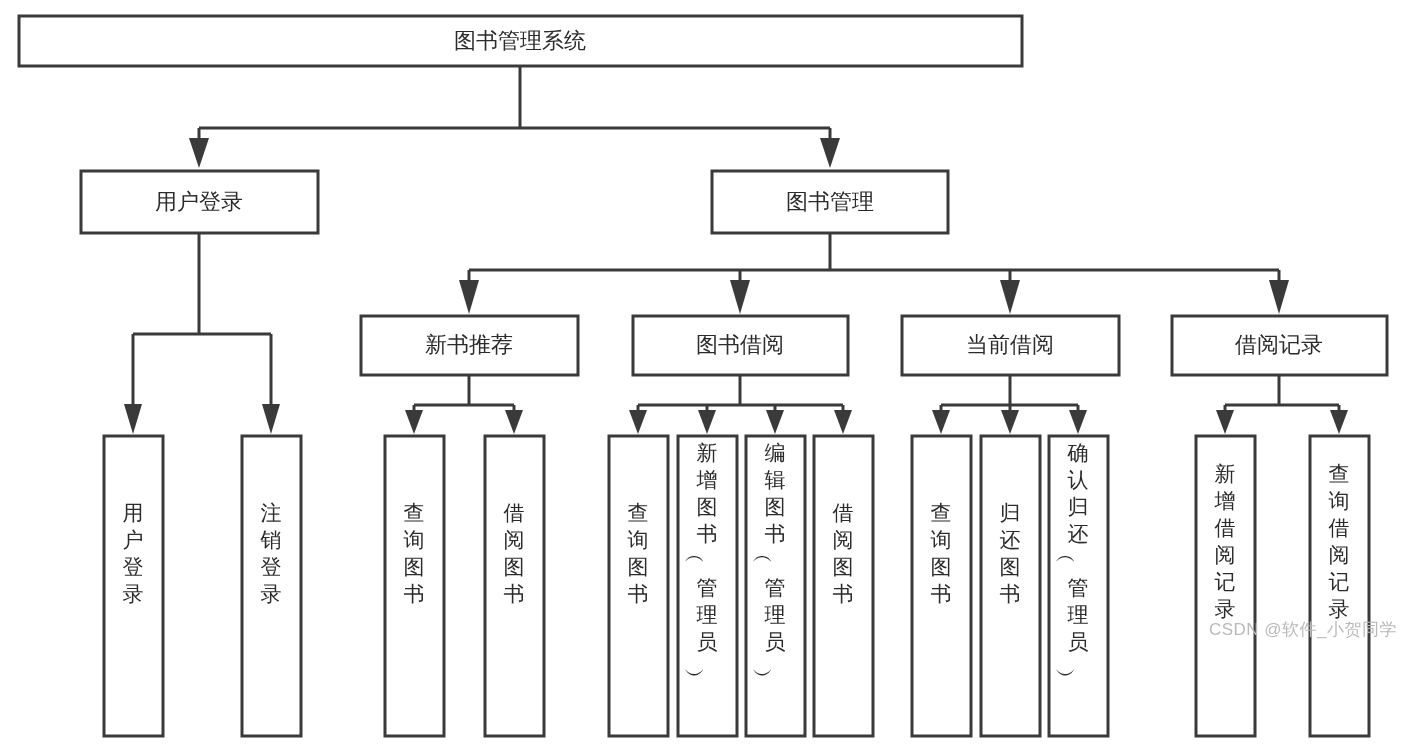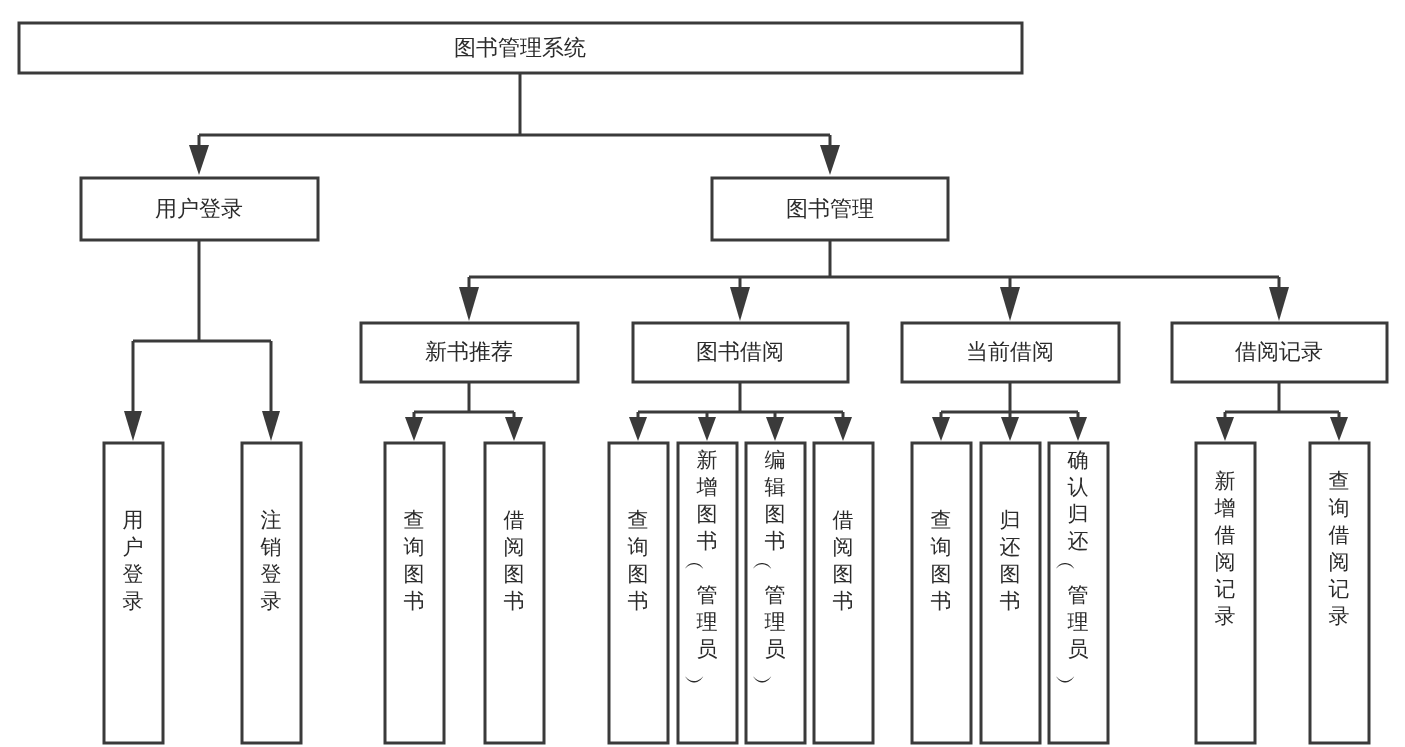--- a/index.html
+++ b/index.html
@@ -11,21 +11,21 @@
   body {
     width: 1405px;
     height: 747px;
     font-family: "Liberation Sans", "DejaVu Sans", sans-serif;
     overflow: hidden;
     position: relative;
   }
   #diagram-root {
     position: absolute;
     left: 0;
-    top: 7px;
+    top: 0;
     width: 1405px;
     height: 647px;
   }
   svg.flow {
     display: block;
     width: 1405px;
     height: 747px;
   }
   .nodebox {
     fill: #ffffff;
@@ -227,13 +227,14 @@
       <rect class="nodebox" x="1196" y="436" width="59" height="300"></rect>
       <text class="node-label-v" x="1225" y="481"><tspan x="1225" dy="0">新</tspan><tspan x="1225" dy="27">增</tspan><tspan x="1225" dy="27">借</tspan><tspan x="1225" dy="27">阅</tspan><tspan x="1225" dy="27">记</tspan><tspan x="1225" dy="27">录</tspan></text>
     </g>
     <g>
       <rect class="nodebox" x="1310" y="436" width="59" height="300"></rect>
       <text class="node-label-v" x="1339" y="481"><tspan x="1339" dy="0">查</tspan><tspan x="1339" dy="27">询</tspan><tspan x="1339" dy="27">借</tspan><tspan x="1339" dy="27">阅</tspan><tspan x="1339" dy="27">记</tspan><tspan x="1339" dy="27">录</tspan></text>
     </g>
 
   </svg>
 
+  <div class="watermark">CSDN @软件_小贺同学</div>
 </div>
 
 </body></html>

